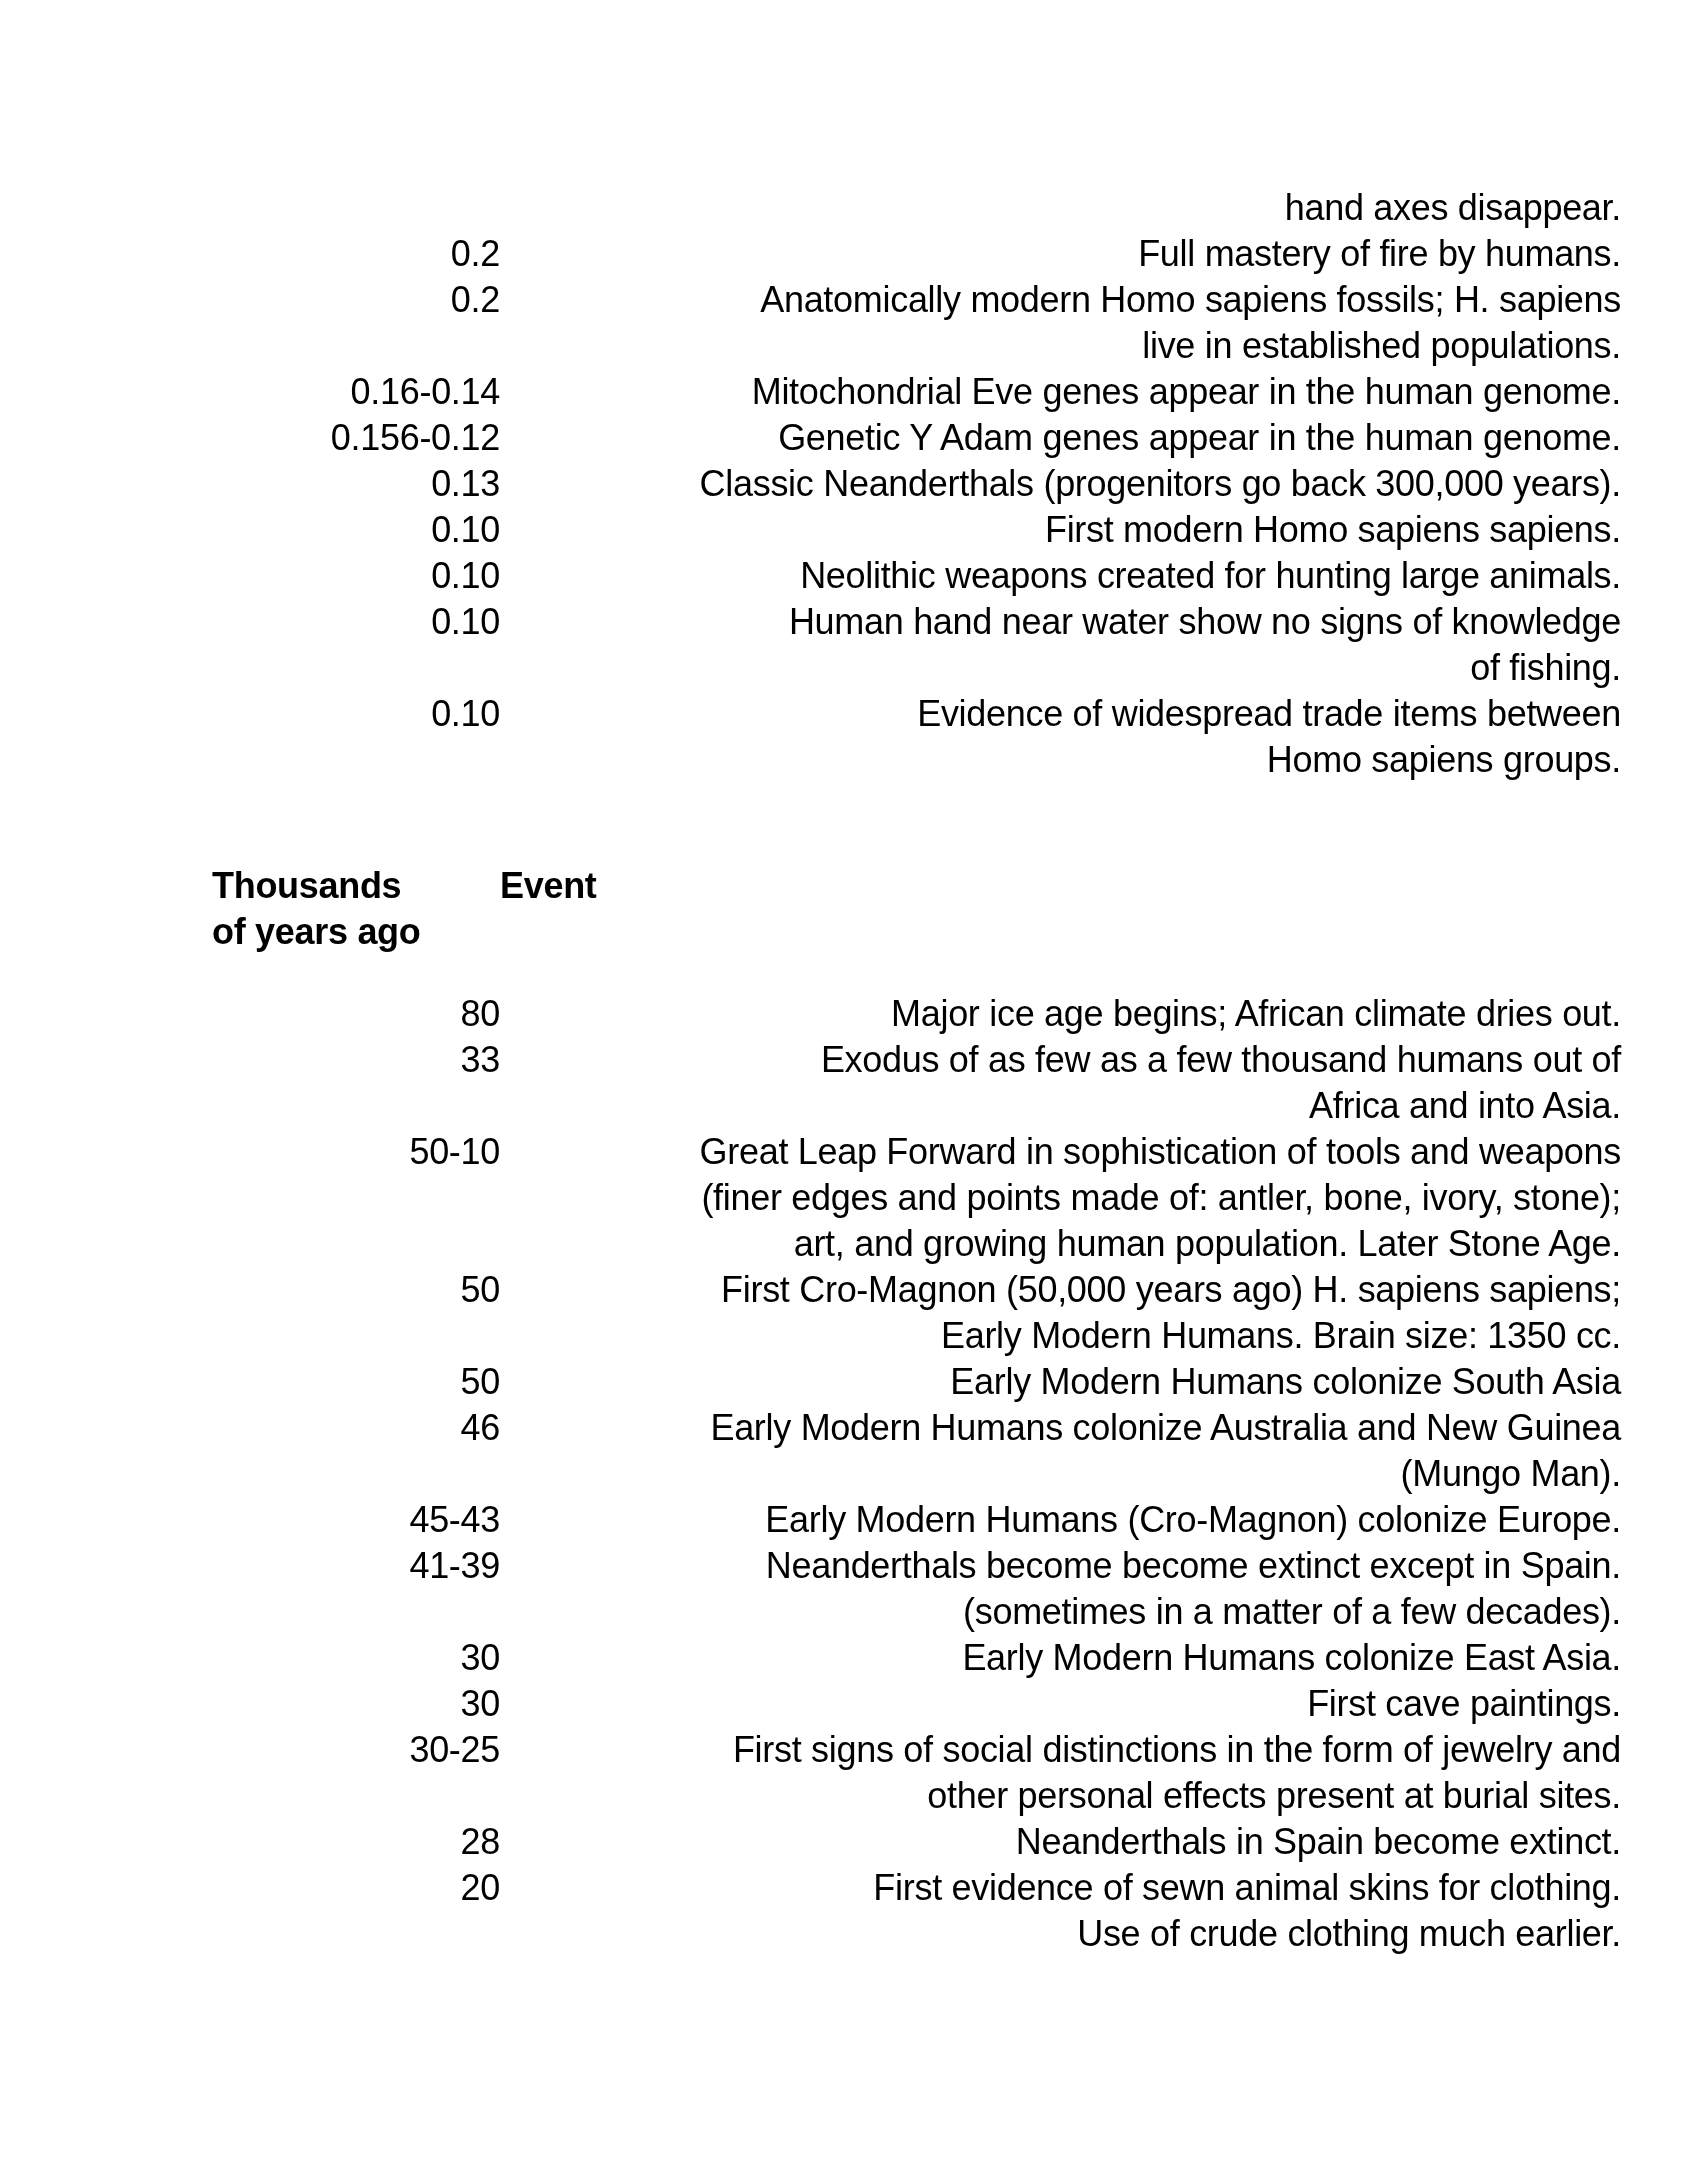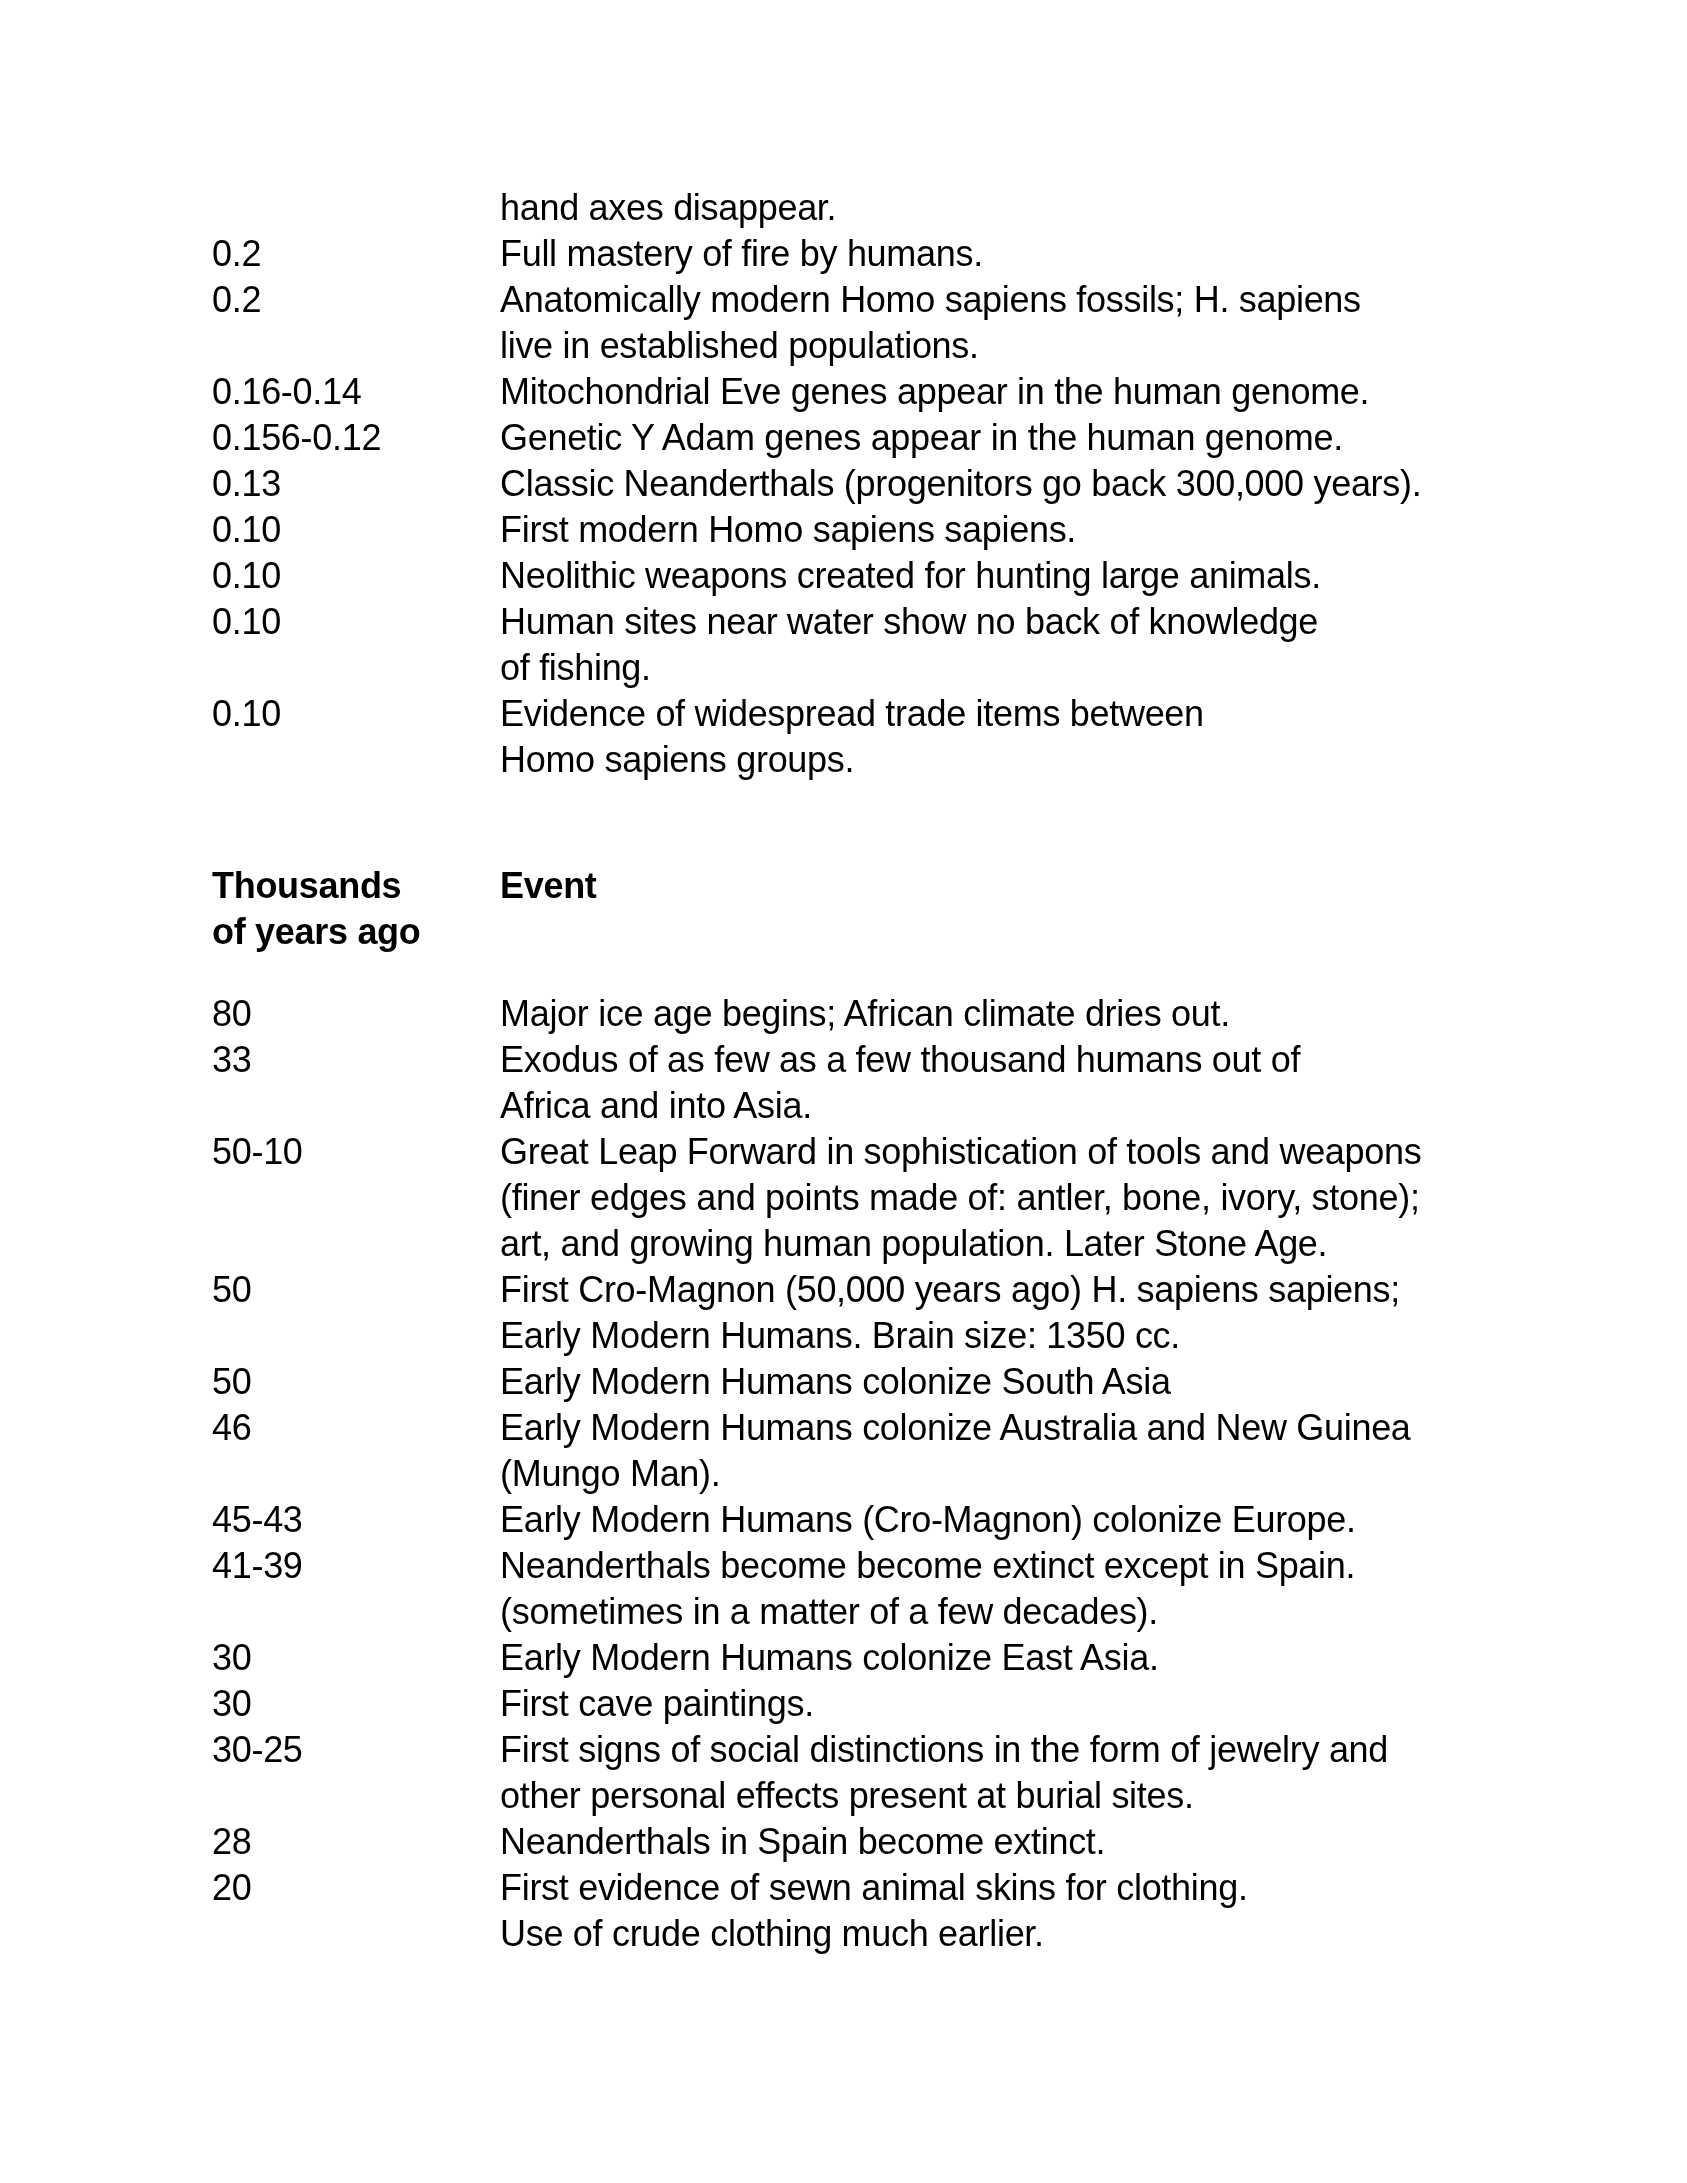--- a/index.html
+++ b/index.html
@@ -17,20 +17,21 @@
     box-sizing: border-box;
     width: 1687px;
     height: 2183px;
     padding: 185px 66px 0 212px;
     letter-spacing: -0.3px;
   }
   .row {
     display: grid;
     grid-template-columns: 288px 1fr;
     align-items: start;
+    text-align: right;
   }
   .years, .line {
     font-size: 36px;
     line-height: 46px;
     white-space: nowrap;
   }
   .header-block {
     display: grid;
     grid-template-columns: 288px 1fr;
     margin-top: 44px;
@@ -105,21 +106,21 @@
   <div class="row">
     <div class="years">0.10</div>
     <div class="event">
           <div class="line">Neolithic weapons created for hunting large animals.</div>
         </div>
   </div>
 
   <div class="row">
     <div class="years">0.10</div>
     <div class="event">
-          <div class="line">Human sites near water show no back of knowledge</div>
+          <div class="line">Human hand near water show no signs of knowledge</div>
           <div class="line">of fishing.</div>
         </div>
   </div>
 
   <div class="row">
     <div class="years">0.10</div>
     <div class="event">
           <div class="line">Evidence of widespread trade items between</div>
           <div class="line">Homo sapiens groups.</div>
         </div>

